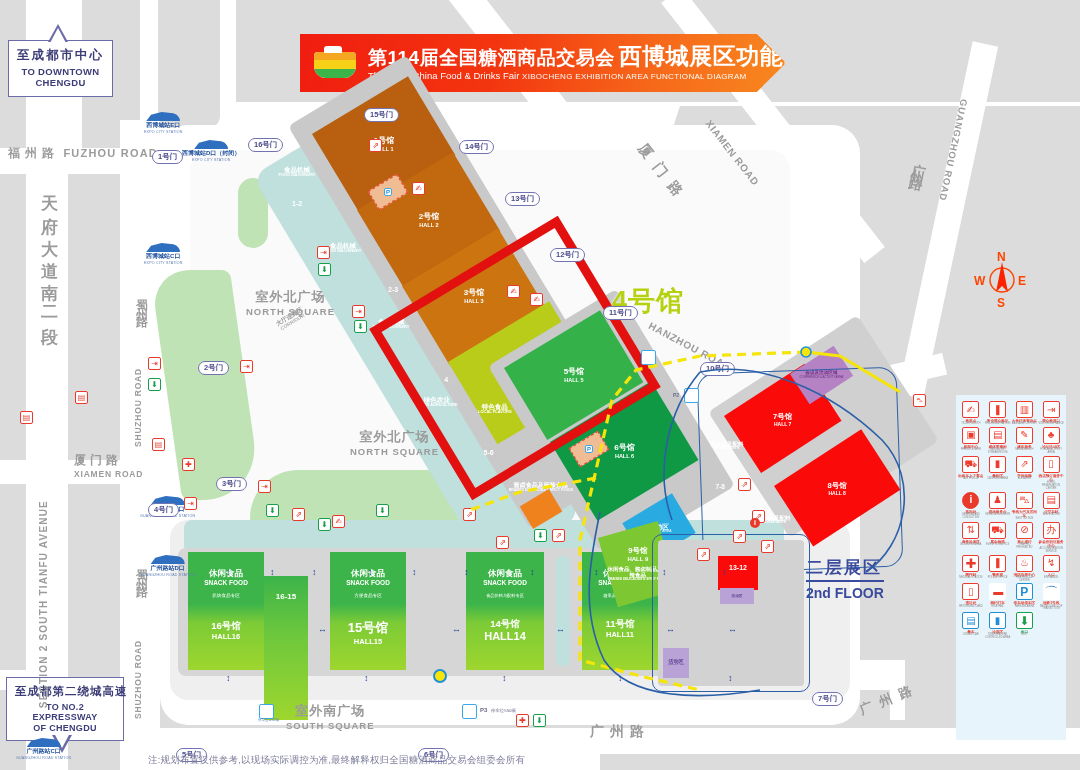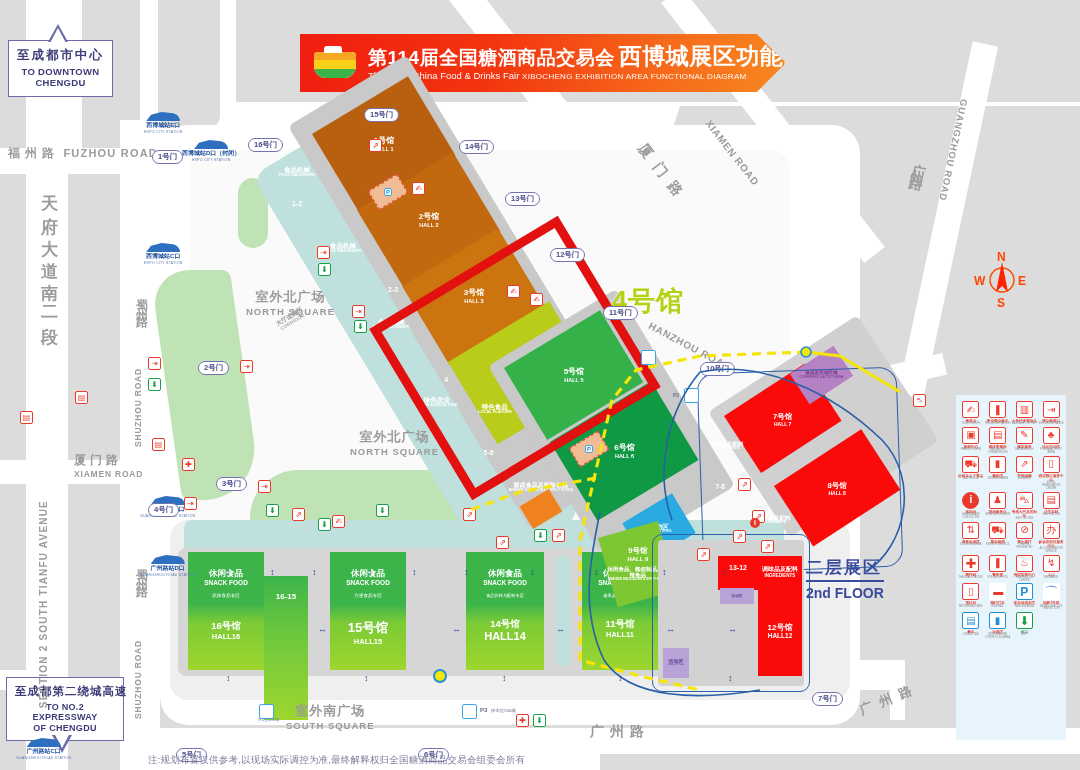--- a/index.html
+++ b/index.html
@@ -530,28 +530,20 @@
   </div>
 
   <div class="abs" style="left:718px;top:556px;width:40px;height:34px;background:#fb0a0a;">
     <div style="text-align:center;padding-top:8px;font-size:7px;color:#fff;font-weight:bold;">13-12</div>
   </div>
   <div class="abs" style="left:720px;top:588px;width:34px;height:16px;background:#b9a3d6;display:flex;align-items:center;justify-content:center;">
     <div style="font-size:3.6px;color:#5a3a8c;font-weight:bold;">活动区</div>
   </div>
   <div class="abs" style="left:718px;top:604px;width:40px;height:74px;background:#d2d2d2;"></div>
 
-  <div class="abs" style="left:758px;top:556px;width:44px;height:120px;background:#fb0a0a;">
-    <div style="text-align:center;padding-top:10px;line-height:1.2;">
-      <div style="font-size:6px;color:#fff;font-weight:bold;">调味品及配料</div>
-      <div style="font-size:4.5px;color:#fff;font-weight:bold;">INGREDIENTS</div>
-      <div style="font-size:8px;color:#fff;font-weight:bold;margin-top:44px;">12号馆</div>
-      <div style="font-size:6.5px;color:#fff;font-weight:bold;">HALL12</div>
-    </div>
-  </div>
 
   <div class="sq-label" style="left:246px;top:288px;">
     <div class="sq-cn">室外北广场</div>
     <div class="sq-en">NORTH SQUARE</div>
   </div>
   <div class="sq-label" style="left:350px;top:428px;">
     <div class="sq-cn">室外北广场</div>
     <div class="sq-en">NORTH SQUARE</div>
   </div>
   <div class="sq-label" style="left:286px;top:702px;">

